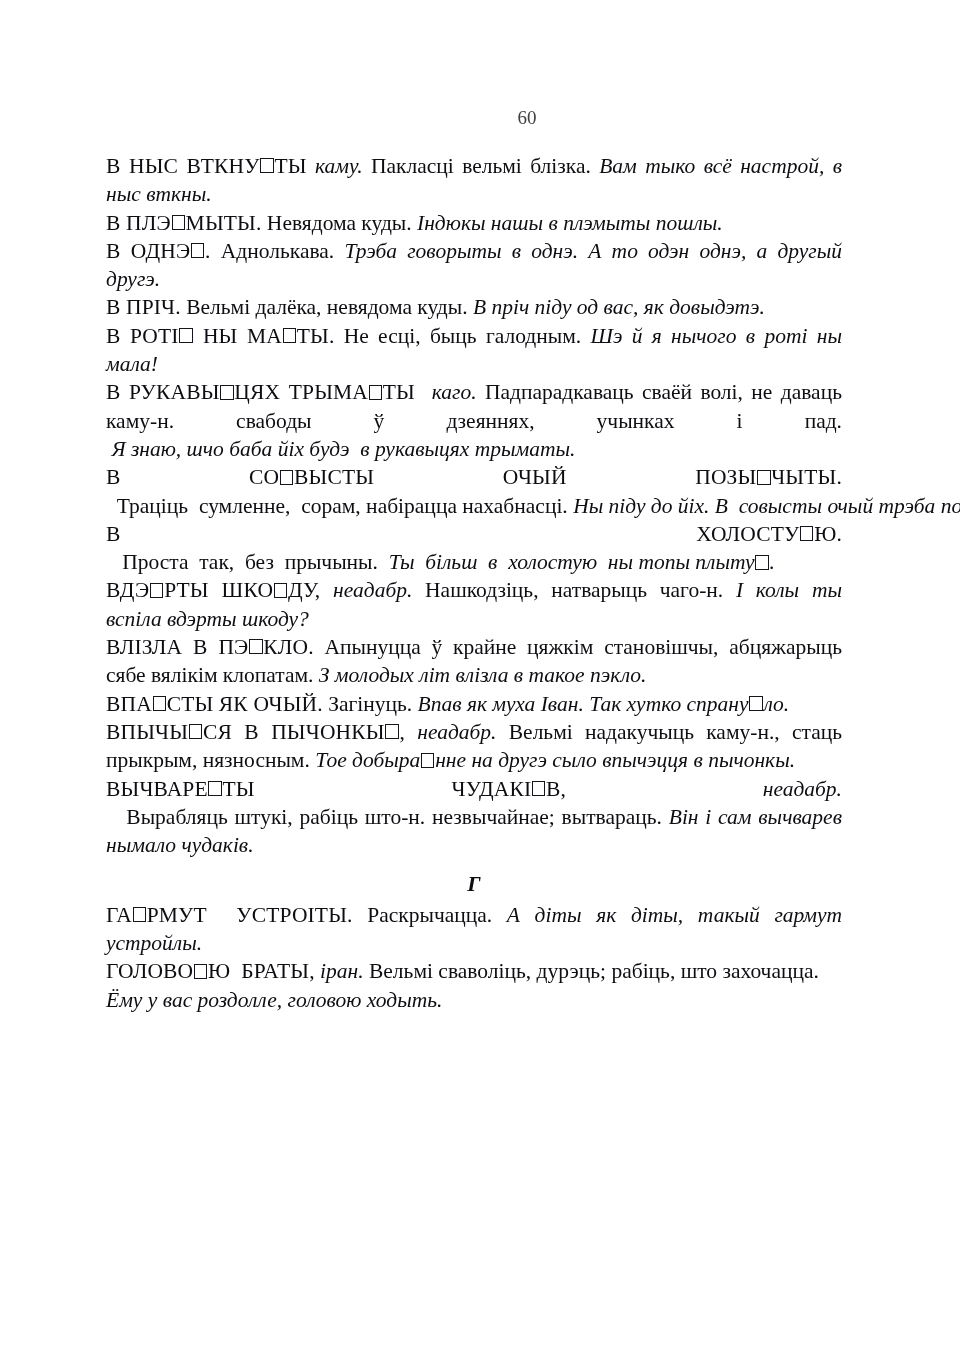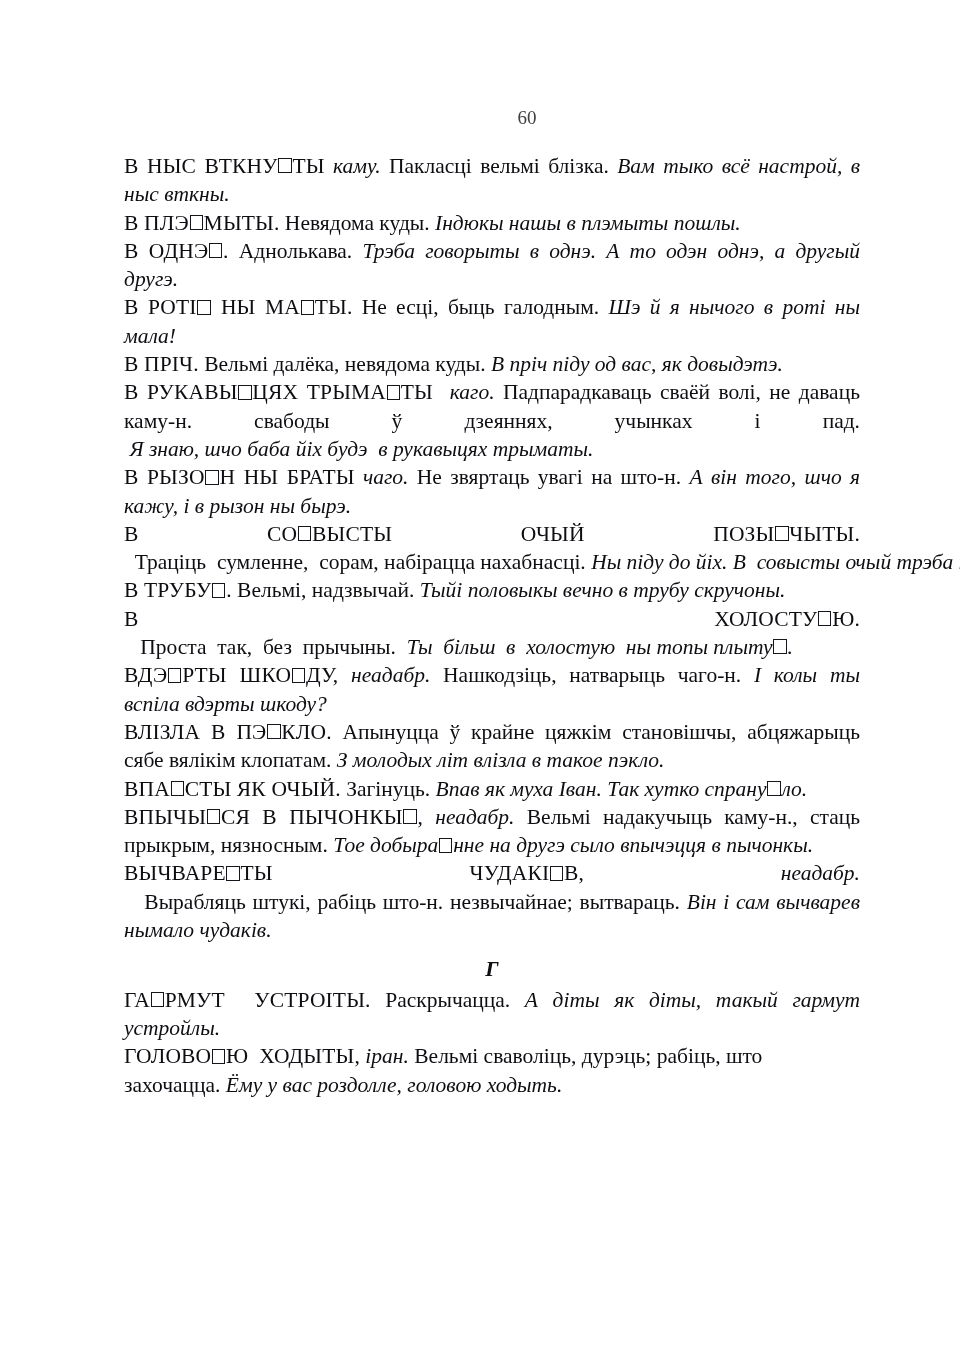--- a/index.html
+++ b/index.html
@@ -27,21 +27,21 @@
     left: 0;
     width: 960px;
     text-align: center;
     font-size: 19px;
     line-height: 1;
     color: #404040;
     padding-left: 47px;
   }
   .column {
     position: absolute;
-    left: 124px;
+    left: 106px;
     top: 152px;
     width: 736px;
   }
   .entry {
     text-align: justify;
     text-justify: inter-word;
     font-size: 21.5px;
     line-height: 28.3px;
     margin: 0;
     text-indent: 0;
@@ -90,43 +90,37 @@
 
     <p class="entry">
       <span class="hw">В ПЛЭ</span><span class="tofu"></span><span class="hw">МЫТЫ.</span><span class="def"> Невядома куды.</span><span class="ex"> Індюкы нашы в плэмыты пошлы.</span>
     </p>
 
     <p class="entry">
       <span class="hw">В ОДНЭ</span><span class="tofu"></span><span class="hw">.</span><span class="def"> Аднолькава.</span><span class="ex"> Трэба говорыты в однэ. А то одэн однэ, а другый другэ.</span>
     </p>
 
     <p class="entry">
-      <span class="hw">В РОТІ</span><span class="tofu"></span><span class="hw sp"> НЫ МА</span><span class="tofu"></span><span class="hw">ТЫ.</span><span class="def"> Не есці, быць галодным.</span><span class="ex"> Шэ й я нычого в роті ны мала!</span>
+      <span class="hw">В ПРІЧ.</span><span class="def"> Вельмі далёка, невядома куды.</span><span class="ex"> В пріч піду од вас, як довыдэтэ.</span>
     </p>
 
     <p class="entry">
-      <span class="hw">В ПРІЧ.</span><span class="def"> Вельмі далёка, невядома куды.</span><span class="ex"> В пріч піду од вас, як довыдэтэ.</span>
+      <span class="hw">В РОТІ</span><span class="tofu"></span><span class="hw sp"> НЫ МА</span><span class="tofu"></span><span class="hw">ТЫ.</span><span class="def"> Не есці, быць галодным.</span><span class="ex"> Шэ й я нычого в роті ны мала!</span>
     </p>
 
     <p class="entry">
       <span class="hw">В РУКАВЫ</span><span class="tofu"></span><span class="hw sp">ЦЯХ ТРЫМА</span><span class="tofu"></span><span class="hw">ТЫ</span><span class="lbl sp">  каго.</span><span class="def"> Падпарадкаваць сваёй волі, не даваць каму-н. свабоды ў дзеяннях, учынках і пад.</span><span class="ex sp"> Я знаю, шчо баба йіх будэ  в рукавыцях трыматы.</span>
     </p>
 
-    <p class="entry">
-      <span class="hw">В РЫЗО</span><span class="tofu"></span><span class="hw">Н НЫ БРАТЫ</span><span class="lbl"> чаго.</span><span class="def"> Не звяртаць увагі на што-н.</span><span class="ex"> А він того, шчо я кажу, і в рызон ны бырэ.</span>
-    </p>
 
     <p class="entry">
       <span class="hw sp">В  СО</span><span class="tofu"></span><span class="hw sp">ВЫСТЫ  ОЧЫЙ  ПОЗЫ</span><span class="tofu"></span><span class="hw">ЧЫТЫ.</span><span class="def sp">  Траціць  сумленне,  сорам, набірацца нахабнасці.</span><span class="ex sp"> Ны піду до йіх. В  совысты очый трэба позычыты, шоб іты.</span>
     </p>
 
 
-    <p class="entry">
-      <span class="hw">В ТРУБУ</span><span class="tofu"></span><span class="hw">.</span><span class="def"> Вельмі, надзвычай.</span><span class="ex"> Тыйі половыкы вечно в трубу скручоны.</span>
-    </p>
 
     <p class="entry">
       <span class="hw sp">В  ХОЛОСТУ</span><span class="tofu"></span><span class="hw">Ю.</span><span class="def sp">   Проста  так,  без  прычыны.</span><span class="ex sp">  Ты  більш  в  холостую  ны топы плыту</span><span class="tofu"></span><span class="ex">.</span>
     </p>
 
     <p class="entry">
       <span class="hw">ВДЭ</span><span class="tofu"></span><span class="hw">РТЫ ШКО</span><span class="tofu"></span><span class="hw">ДУ,</span><span class="lbl"> неадабр.</span><span class="def">  Нашкодзіць, натварыць чаго-н.</span><span class="ex"> І колы ты вспіла вдэрты шкоду?</span>
     </p>
 
 
@@ -147,17 +141,17 @@
     </p>
 
 
     <p class="section-letter">Г</p>
 
     <p class="entry">
       <span class="hw">ГА</span><span class="tofu"></span><span class="hw sp">РМУТ  УСТРОІТЫ.</span><span class="def"> Раскрычацца.</span><span class="ex"> А діты як діты, такый гармут устройлы.</span>
     </p>
 
     <p class="entry">
-      <span class="hw">ГОЛОВО</span><span class="tofu"></span><span class="hw sp">Ю  ХОДЫТЫ,</span><span class="lbl"> іран.</span><span class="def"> Вельмі сваволіць, дурэць; рабіць, што захочацца.</span><span class="ex"> Ёму у вас роздолле, головою ходыть.</span>
+      <span class="hw">ГОЛОВО</span><span class="tofu"></span><span class="hw sp">Ю  БРАТЫ,</span><span class="lbl"> іран.</span><span class="def"> Вельмі сваволіць, дурэць; рабіць, што захочацца.</span><span class="ex"> Ёму у вас роздолле, головою ходыть.</span>
     </p>
 
   </div>
 </div>
 
 </body></html>

